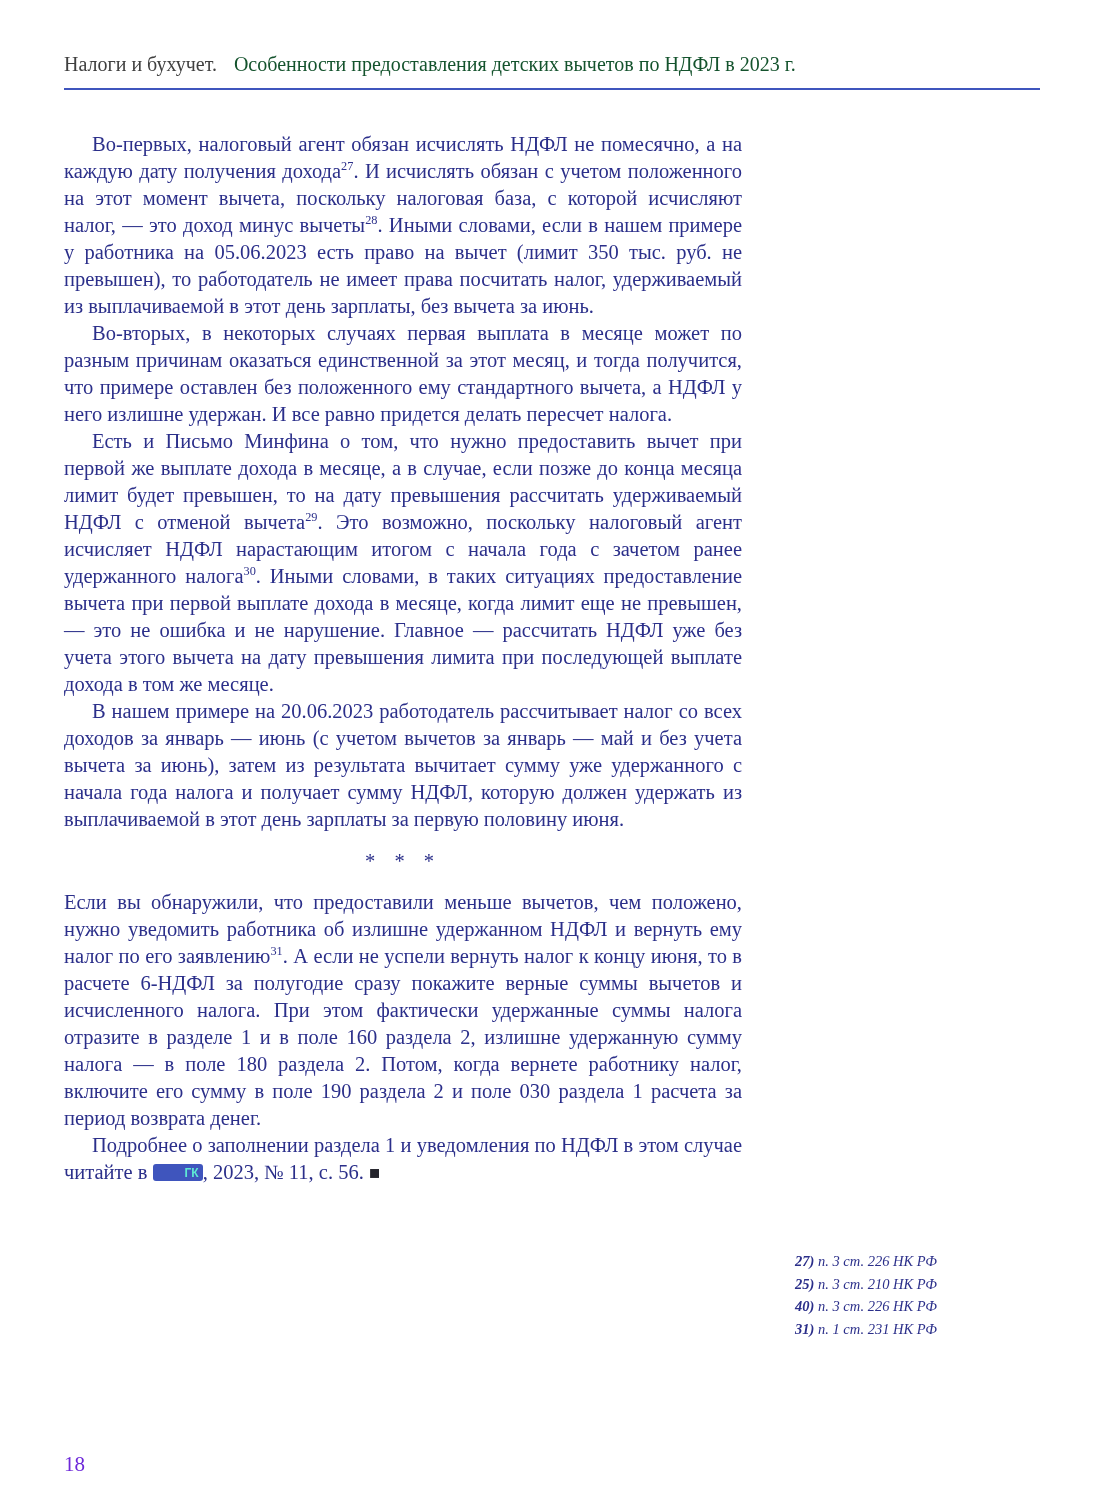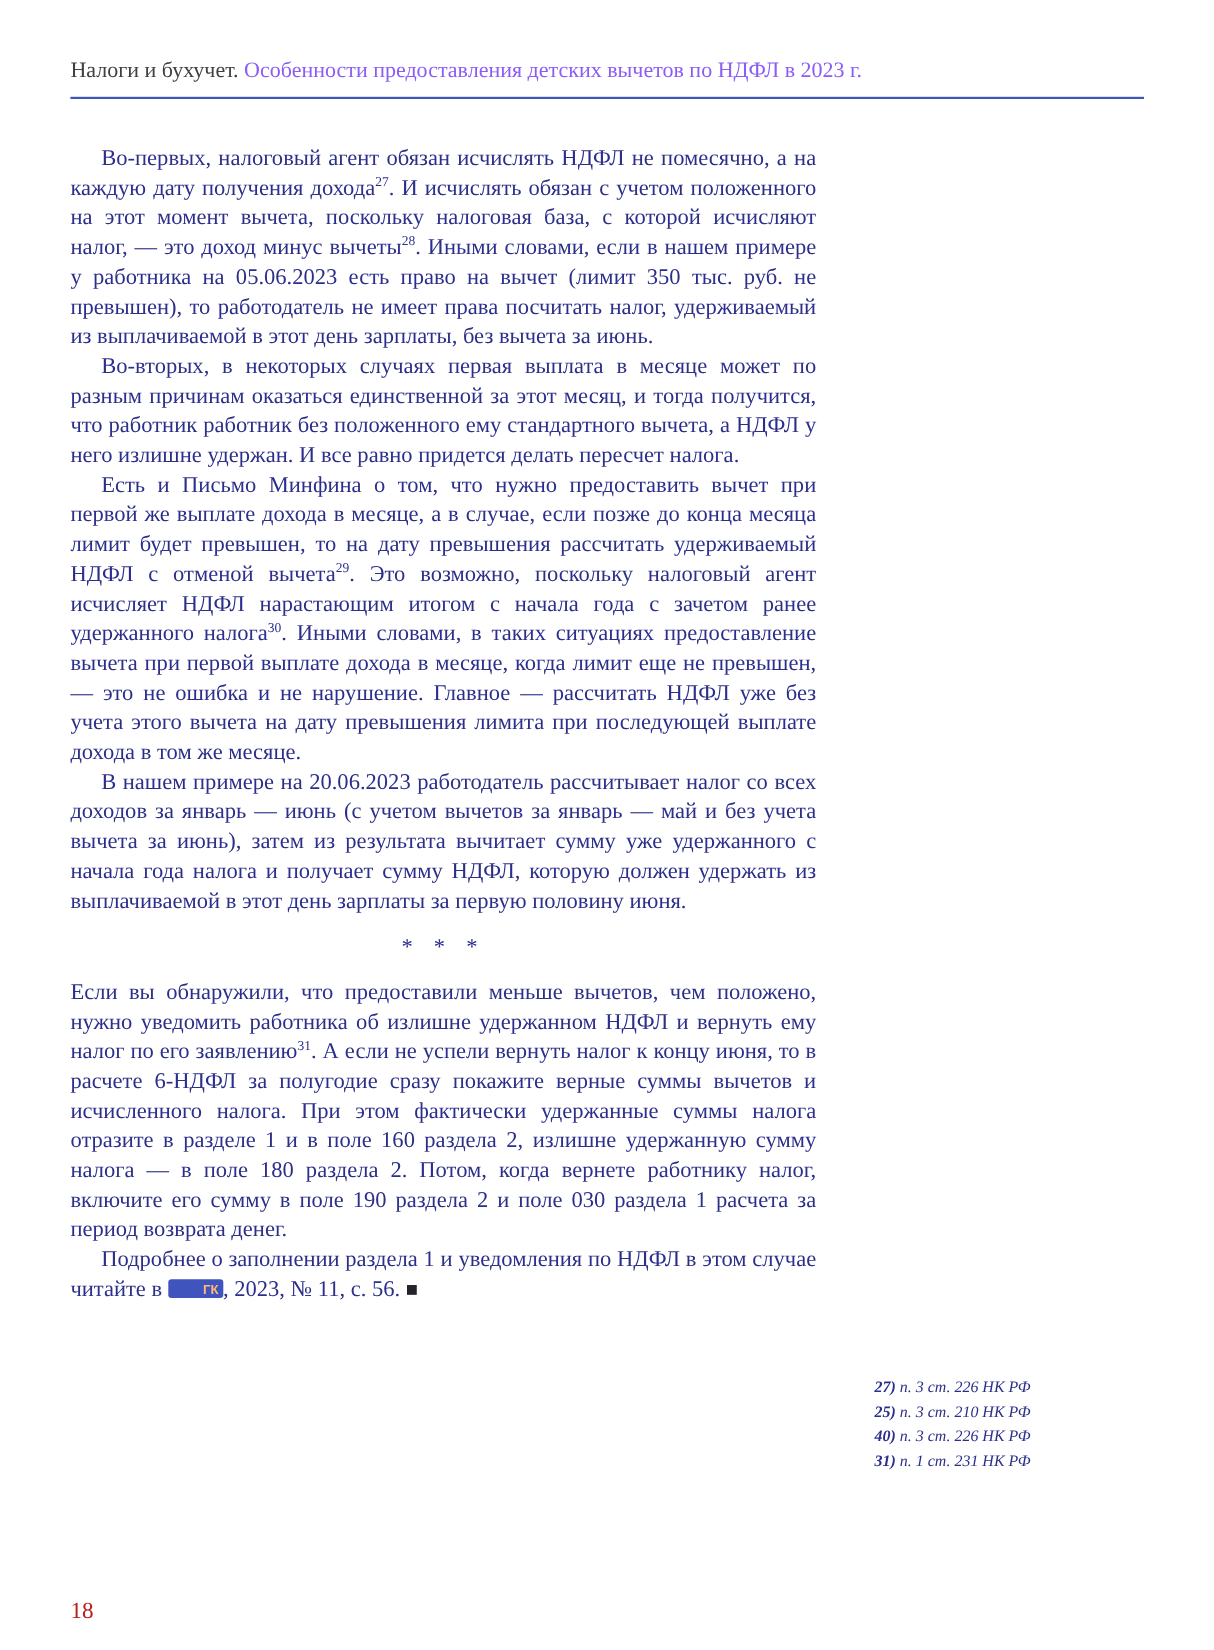--- a/index.html
+++ b/index.html
@@ -12,21 +12,21 @@
     overflow: hidden;
   }
   .page { position: absolute; inset: 0; background: #ffffff; }
 
   
   .header {
     position: absolute; left: 64px; top: 52px; width: 976px;
     font-size: 20px; line-height: 24px; white-space: nowrap;
   }
   .rubric { font-weight: normal; color: #404040; }
-  .article-title { color: #8b5cf6; }
+  .article-title { color: #14532d; margin-left: 12px; }
   .rule {
     position: absolute; left: 64px; top: 88px;
     width: 976px; height: 2px; background: #3f55bd;
   }
 
   
   .article {
     position: absolute; left: 64px; top: 131px; width: 678px;
     font-size: 20.5px; line-height: 27px;
     text-align: justify; color: #2b2f8a;
@@ -35,57 +35,57 @@
   .article p.no-indent { text-indent: 0; }
   .article p.separator {
     text-indent: 0; text-align: center;
     letter-spacing: 7px; margin: 15px 0 14px 0;
   }
   .article sup {
     font-size: 0.60em; line-height: 0; vertical-align: super;
   }
   .gk-icon {
     display: inline-block;
-    background: #3f55bd; color: #fdba74;
+    background: #3f55bd; color: #5eead4;
     font-family: "Liberation Sans", sans-serif;
     font-weight: bold; font-size: 12px; line-height: 1;
     padding: 3px 4px 2px 4px; border-radius: 3px;
     transform: translateY(-2px);
   }
   .end-mark { color: #23232b; font-size: 0.9em; }
 
   
   .footnotes {
     position: absolute; left: 795px; top: 1252px; width: 242px;
     font-size: 14.5px; line-height: 19.5px;
     text-align: left; color: #2b2f8a;
   }
   .footnote { margin-bottom: 3px; font-style: italic; }
   .fn-num { font-weight: bold; }
 
   
   .page-number {
     position: absolute; left: 64px; top: 1452px;
-    font-size: 21px; color: #b91c1c;
+    font-size: 21px; color: #6d28d9;
   }
 </style>
 </head>
 <body>
 
 <div class="page">
 
   <div class="header">
     <span class="rubric">Налоги и бухучет.</span><span class="article-title"> Особенности предоставления детских вычетов по НДФЛ в 2023 г.</span>
   </div>
 
   <div class="rule"></div>
 
   <main class="article">
       <p><span>Во-первых, налоговый агент обязан исчислять НДФЛ не помесячно, а на каждую дату получения дохода</span><sup>27</sup><span>. И исчислять обязан с учетом положенного на этот момент вычета, поскольку налоговая база, с которой исчисляют налог, — это доход минус вычеты</span><sup>28</sup><span>. Иными словами, если в нашем примере у работника на 05.06.2023 есть право на вычет (лимит 350 тыс. руб. не превышен), то работодатель не имеет права посчитать налог, удерживаемый из выплачиваемой в этот день зарплаты, без вычета за июнь.</span></p>
-      <p><span>Во-вторых, в некоторых случаях первая выплата в месяце может по разным причинам оказаться единственной за этот месяц, и тогда получится, что работник работник без положенного ему стандартного вычета, а НДФЛ у него излишне удержан. И все равно придется делать пересчет налога.</span></p>
+      <p><span>Во-вторых, в некоторых случаях первая выплата в месяце может по разным причинам оказаться единственной за этот месяц, и тогда получится, что примере оставлен без положенного ему стандартного вычета, а НДФЛ у него излишне удержан. И все равно придется делать пересчет налога.</span></p>
       <p><span>Есть и Письмо Минфина о том, что нужно предоставить вычет при первой же выплате дохода в месяце, а в случае, если позже до конца месяца лимит будет превышен, то на дату превышения рассчитать удерживаемый НДФЛ с отменой вычета</span><sup>29</sup><span>. Это возможно, поскольку налоговый агент исчисляет НДФЛ нарастающим итогом с начала года с зачетом ранее удержанного налога</span><sup>30</sup><span>. Иными словами, в таких ситуациях предоставление вычета при первой выплате дохода в месяце, когда лимит еще не превышен, — это не ошибка и не нарушение. Главное — рассчитать НДФЛ уже без учета этого вычета на дату превышения лимита при последующей выплате дохода в том же месяце.</span></p>
       <p><span>В нашем примере на 20.06.2023 работодатель рассчитывает налог со всех доходов за январь — июнь (с учетом вычетов за январь — май и без учета вычета за июнь), затем из результата вычитает сумму уже удержанного с начала года налога и получает сумму НДФЛ, которую должен удержать из выплачиваемой в этот день зарплаты за первую половину июня.</span></p>
       <p class="separator">* * *</p>
       <p class="no-indent"><span>Если вы обнаружили, что предоставили меньше вычетов, чем положено, нужно уведомить работника об излишне удержанном НДФЛ и вернуть ему налог по его заявлению</span><sup>31</sup><span>. А если не успели вернуть налог к концу июня, то в расчете 6-НДФЛ за полугодие сразу покажите верные суммы вычетов и исчисленного налога. При этом фактически удержанные суммы налога отразите в разделе 1 и в поле 160 раздела 2, излишне удержанную сумму налога — в поле 180 раздела 2. Потом, когда вернете работнику налог, включите его сумму в поле 190 раздела 2 и поле 030 раздела 1 расчета за период возврата денег.</span></p>
       <p><span>Подробнее о заполнении раздела 1 и уведомления по НДФЛ в этом случае читайте в </span><span class="gk-icon">ГК</span><span>, 2023, № 11, с. 56. </span><span class="end-mark">■</span></p>
     </main>
 
   <aside class="footnotes">
       <div class="footnote"><span class="fn-num">27) </span><span>п. 3 ст. 226 НК РФ</span></div>
       <div class="footnote"><span class="fn-num">25) </span><span>п. 3 ст. 210 НК РФ</span></div>

